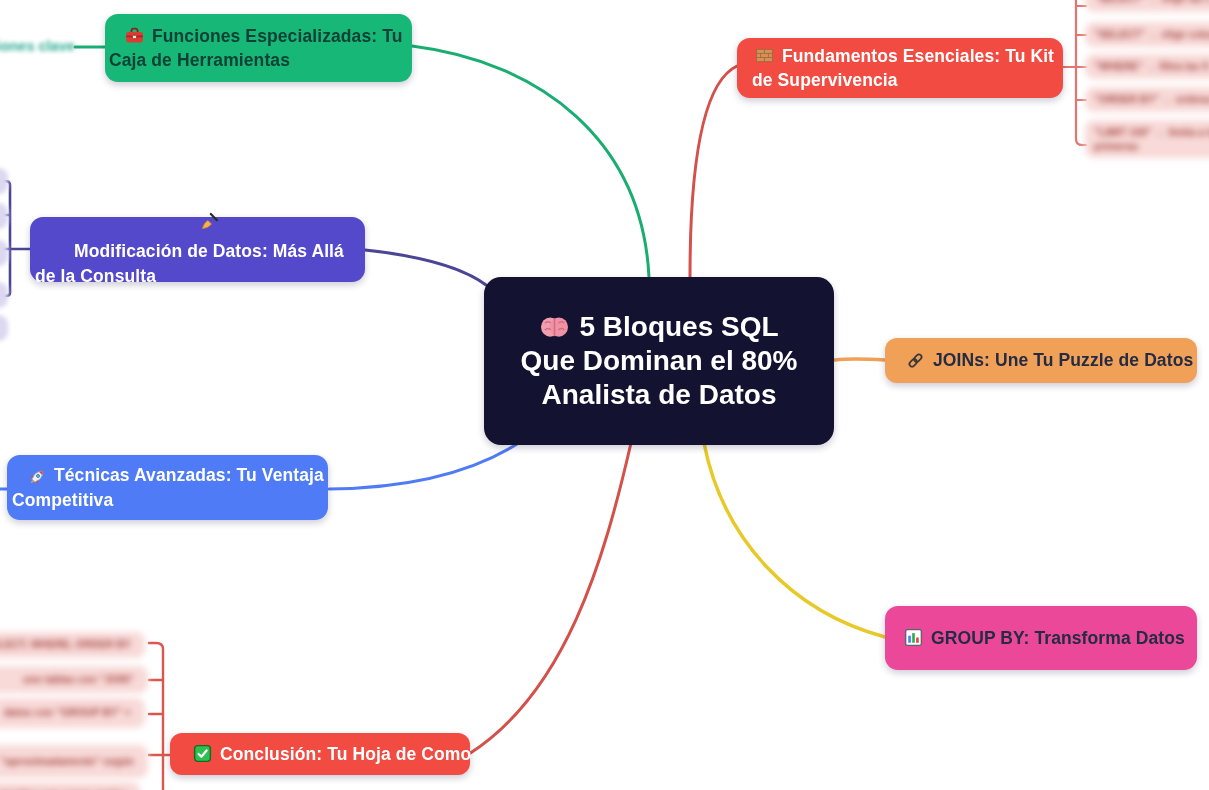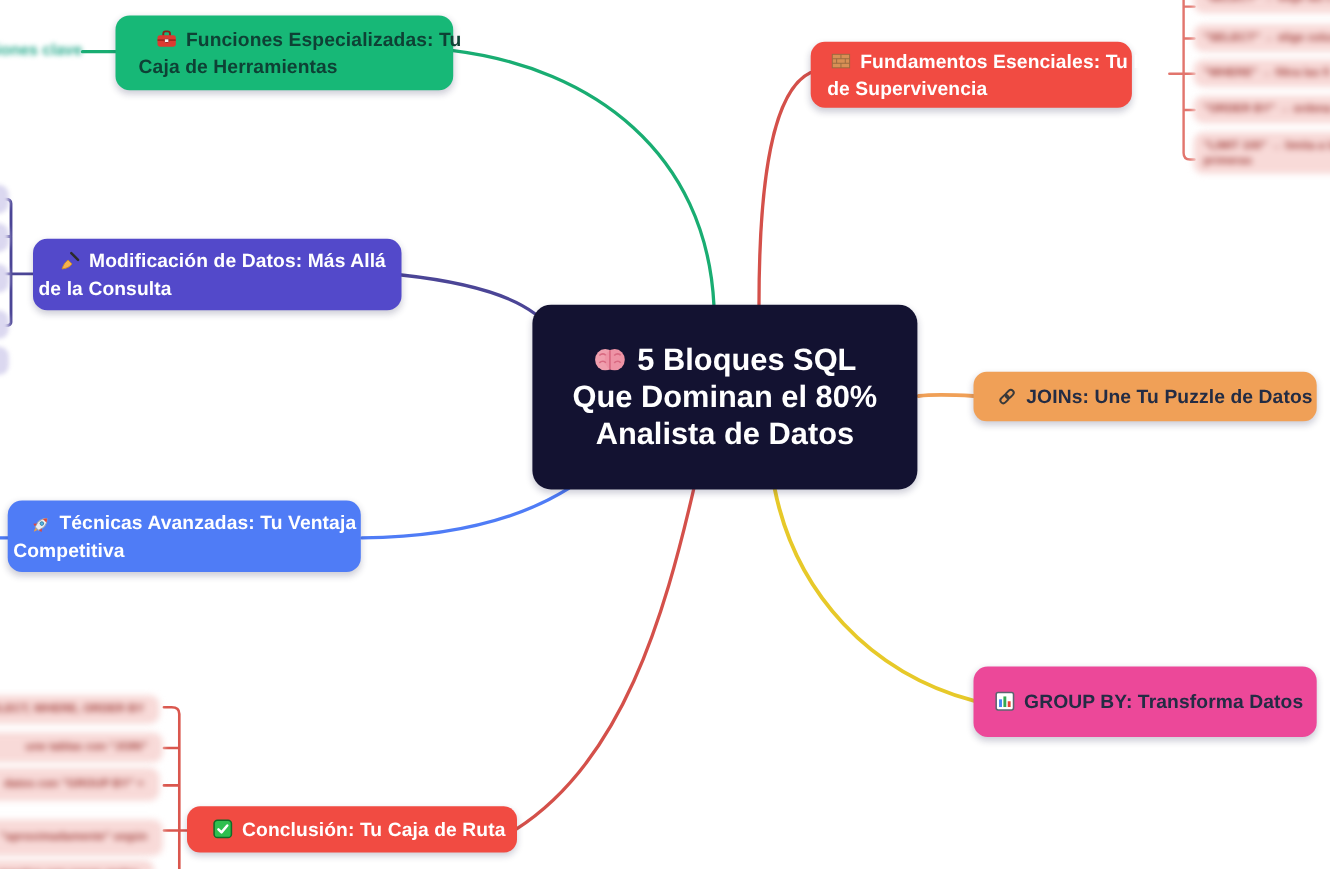--- a/index.html
+++ b/index.html
@@ -19,26 +19,26 @@
   .branch .l2{white-space:nowrap;}
   .icon{display:inline-flex;width:21px;height:21px;flex:0 0 auto;}
   .icon svg{width:100%;height:100%;}
   .central{
     left:484px;top:277px;width:350px;height:168px;background:#131231;color:#ffffff;
     border-radius:17px;align-items:center;font-size:28px;line-height:34px;text-align:left;
   }
   .c-line{display:flex;align-items:center;justify-content:center;gap:9px;white-space:nowrap;}
   .icon-lg{display:inline-flex;width:31px;height:27px;}
   .icon-lg svg{width:100%;height:100%;}
-  .n-funciones  {left:105px;top:14px; width:307px;height:68px;background:#17b877;color:#0e4135;padding-left:21px;}
+  .n-funciones  {left:105px;top:14px; width:307px;height:68px;background:#17b877;color:#0e4135;padding-left:4px;}
   .n-funciones .l1{margin-left:15px;}
-  .n-fundamentos{left:737px;top:38px; width:292px;height:60px;background:#f14b42;color:#ffffff;padding-left:15px;}
+  .n-fundamentos{left:737px;top:38px; width:326px;height:60px;background:#f14b42;color:#ffffff;padding-left:15px;}
   .n-fundamentos .l1{margin-left:2px;}
   .n-modificacion{left:30px;top:217px;width:335px;height:65px;background:#5349ca;color:#ffffff;padding-left:5px;}
-  .n-modificacion .l1{margin-left:18px;}
+  .n-modificacion .l1{margin-left:18px;flex-direction:column;}
   .n-joins      {left:885px;top:338px;width:312px;height:45px;background:#f0a057;color:#232c44;padding-left:20px;border-radius:12px;}
   .n-tecnicas   {left:7px;top:455px;  width:321px;height:65px;background:#4f7cf6;color:#ffffff;padding-left:5px;}
   .n-tecnicas .l1{margin-left:14px;align-items:flex-end;}
   .n-groupby    {left:885px;top:606px;width:312px;height:64px;background:#ec4899;color:#232c44;padding-left:18px;}
   .n-conclusion {left:170px;top:733px;width:300px;height:42px;background:#f14b42;color:#ffffff;padding-left:22px;border-radius:12px;}
   
   .pink-box{
     position:absolute;z-index:2;background:#f8dad8;border-radius:9px;color:#a34440;
     font-weight:700;font-size:10.5px;line-height:1.5;display:flex;align-items:center;
     filter:blur(3px);box-sizing:border-box;padding:3px 9px;white-space:nowrap;overflow:hidden;
@@ -231,17 +231,17 @@
   </div>
 
   <div class="node branch n-conclusion">
     <div class="l1">
       <span class="icon">
         <svg viewBox="0 0 24 24">
             <rect x="3" y="3" width="18" height="18" rx="3.5" fill="#2fbf4f" stroke="#0f6b27" stroke-width="1.6"></rect>
             <path d="M7.5 12.5l3.2 3.2 6-7.2" stroke="#ffffff" stroke-width="2.6" fill="none" stroke-linecap="round" stroke-linejoin="round"></path>
           </svg>
       </span>
-      <span>Conclusión: Tu Caja de Ruta</span>
+      <span>Conclusión: Tu Hoja de Como</span>
     </div>
   </div>
 
 </div>
 
 </body></html>

